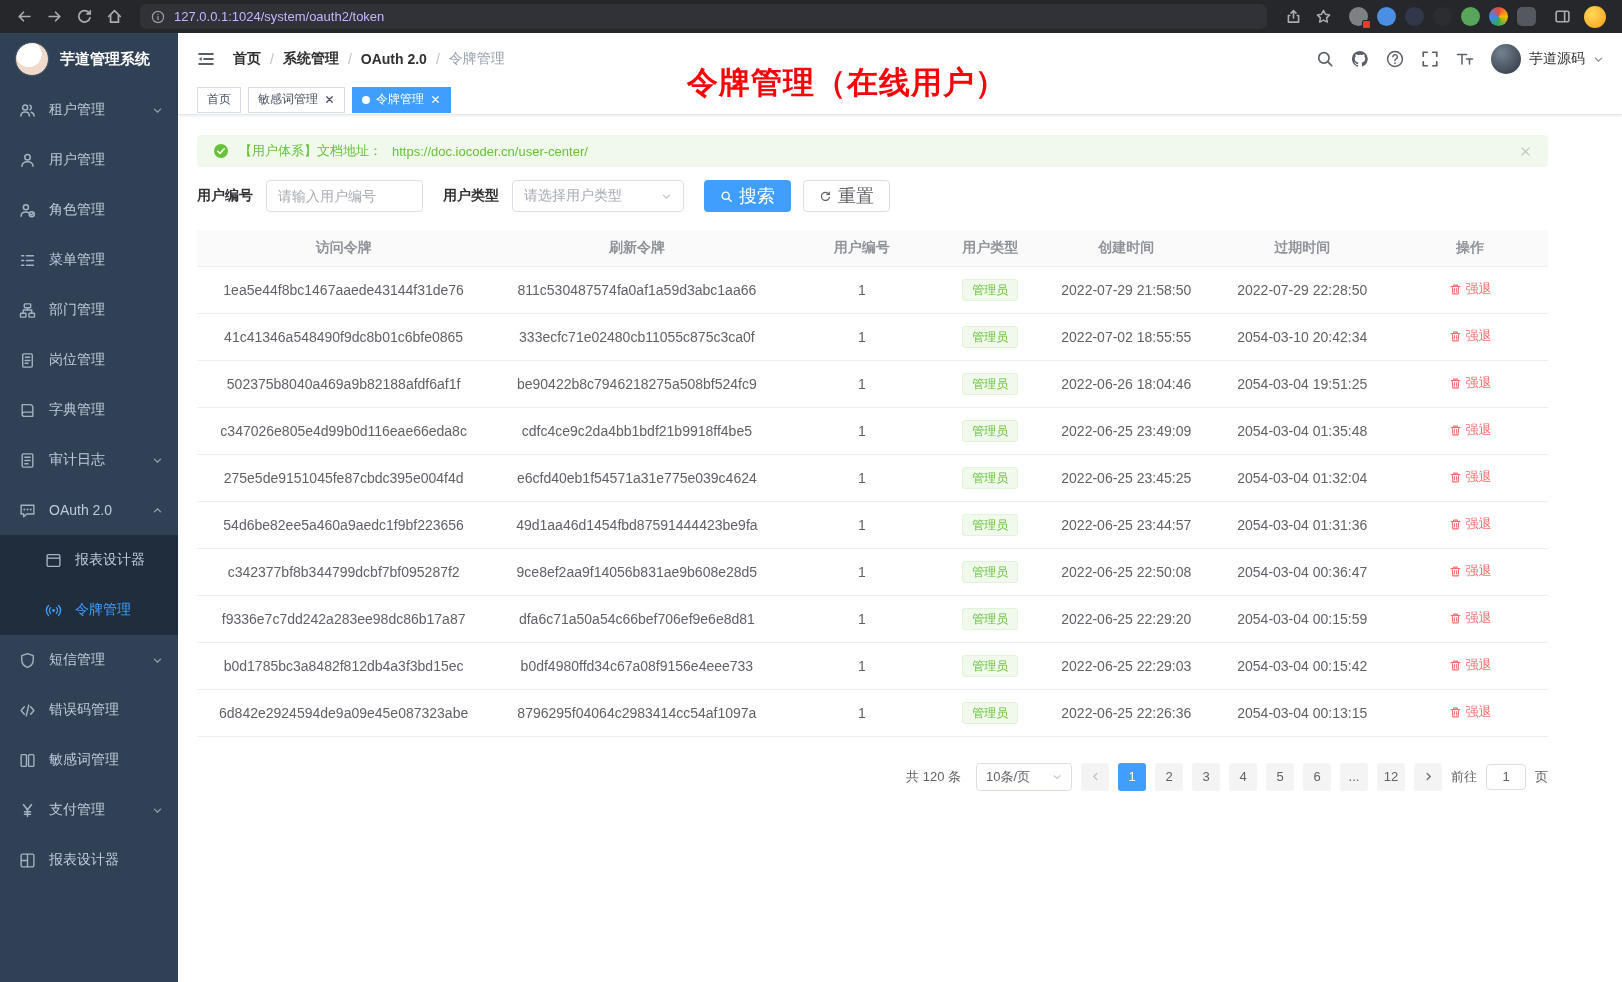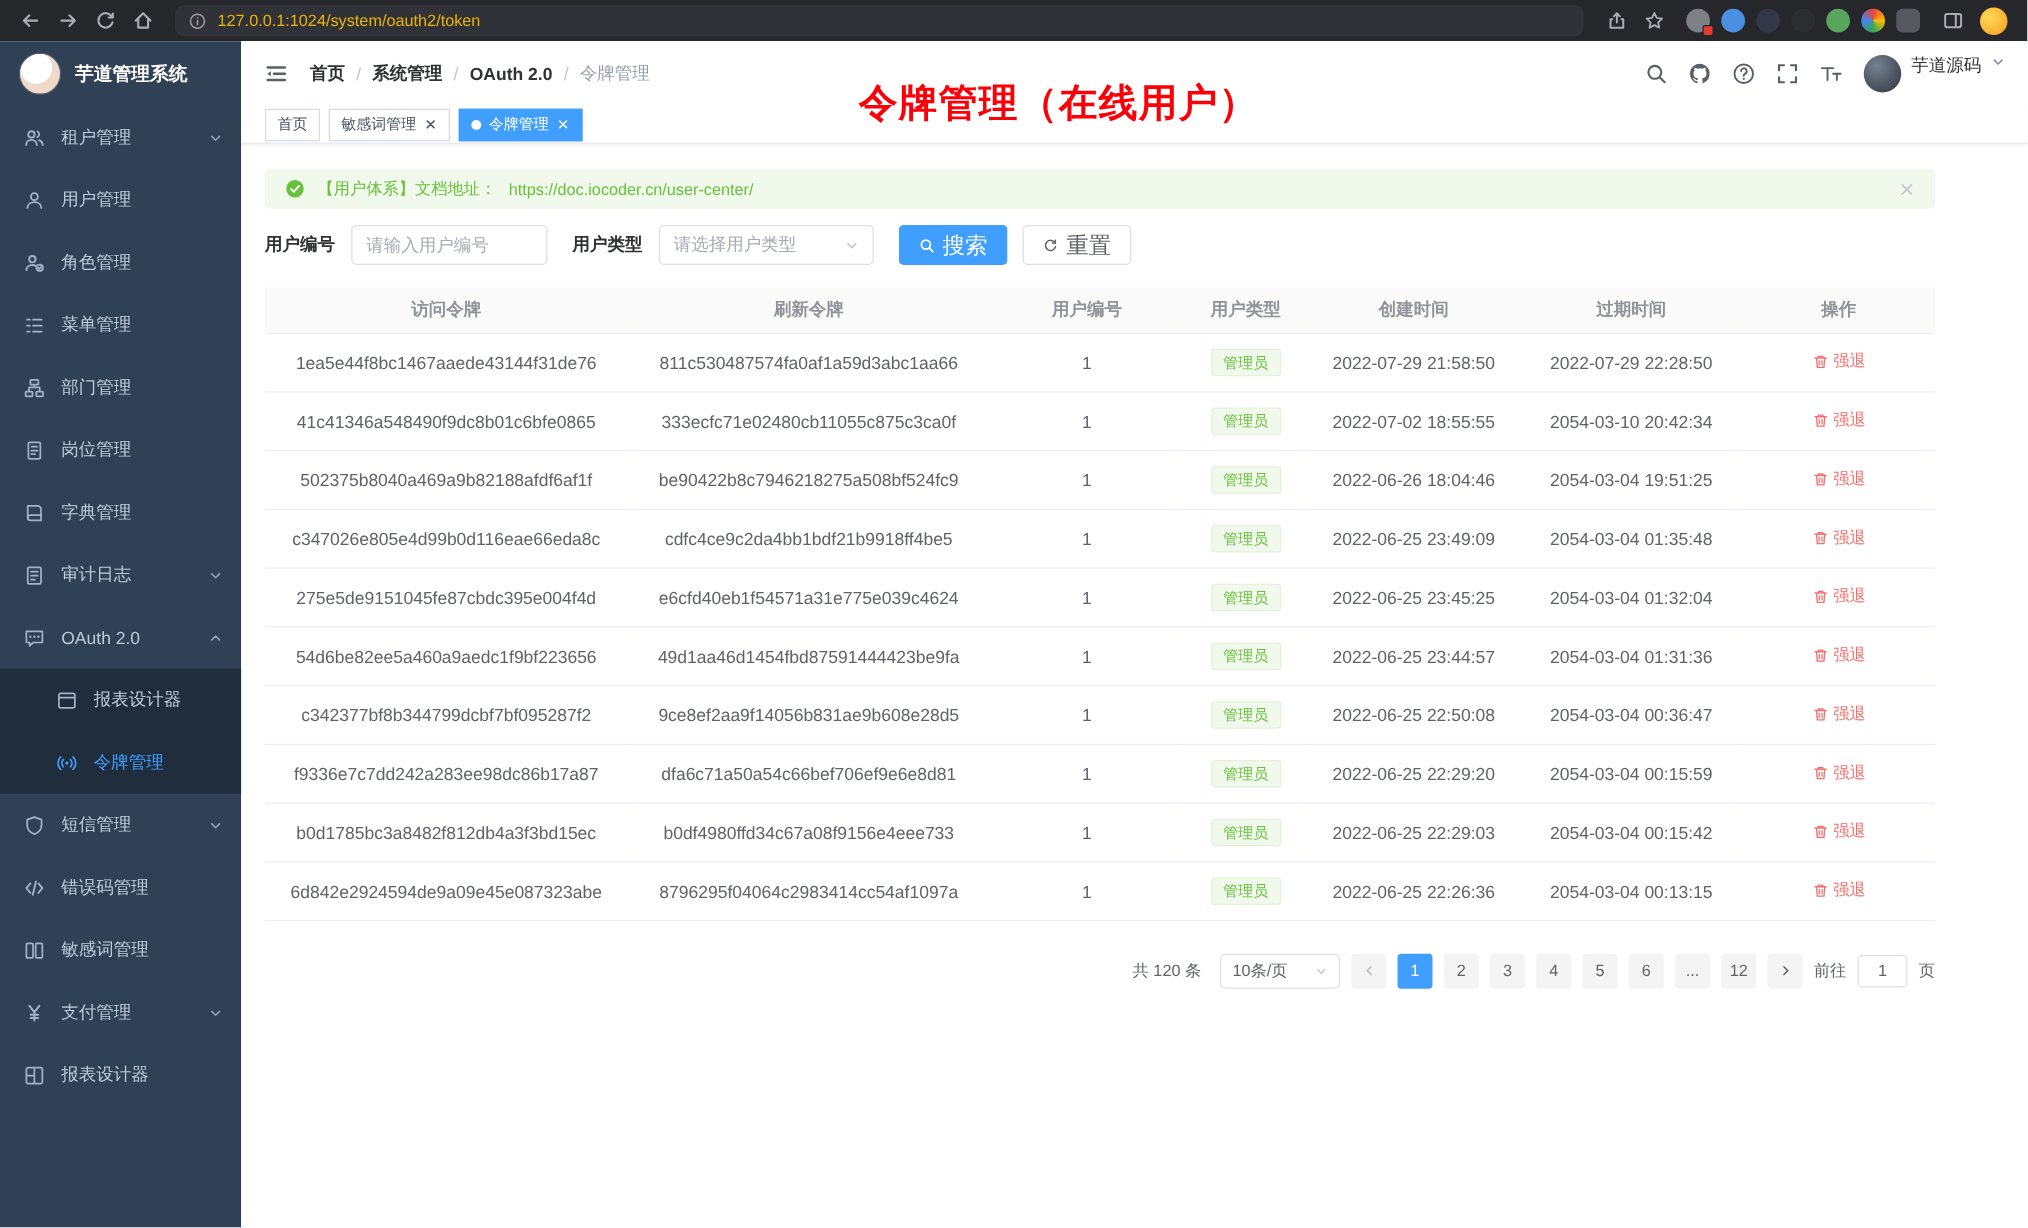--- a/index.html
+++ b/index.html
@@ -8,31 +8,31 @@
 
   
   .browser-bar { height:33px; background:#26272b; display:flex; align-items:center;
     padding:0 10px; gap:2px; }
   .bicon { width:28px; height:28px; display:inline-flex; align-items:center;
     justify-content:center; color:#a9adb3; cursor:pointer; flex:none; }
   .bicon svg { width:17px; height:17px; }
   .urlbar { flex:1; height:25px; margin:0 10px; background:#313237; border-radius:7px;
     display:flex; align-items:center; gap:9px; padding:0 11px; min-width:0; cursor:text; }
   .urlbar svg { width:14px; height:14px; color:#9a9ea4; flex:none; }
-  .url-text { color:#eab308; font-size:13px; white-space:nowrap; overflow:hidden; }
+  .url-text { color:#c4b5fd; font-size:13px; white-space:nowrap; overflow:hidden; }
   .ext-cluster { display:flex; align-items:center; gap:9px; margin:0 10px; }
   .ext { width:19px; height:19px; border-radius:50%; position:relative; flex:none; cursor:pointer; }
   .ext .b { position:absolute; right:-3px; bottom:-3px; width:9px; height:9px;
     background:#e23c32; border-radius:2px; border:1px solid #26272b; }
   .avatar-mini { width:22px; height:22px; border-radius:50%; flex:none; cursor:pointer;
     background:radial-gradient(circle at 35% 35%, #ffd957, #f89c1c); margin:0 6px; }
 
   
   .app { display:flex; height:949px; }
-  .sidebar { width:193px; flex:none; background:#304156; color:#bfcbd9; }
+  .sidebar { width:178px; flex:none; background:#304156; color:#bfcbd9; }
   .logo-row { height:52px; display:flex; align-items:center; gap:11px; padding:0 15px;
     cursor:pointer; }
   .logo-avatar { width:34px; height:34px; border-radius:50%; flex:none;
     background:radial-gradient(circle at 40% 35%, #fff 0 45%, #f0d9c8 46% 100%);
     border:1px solid #49586c; }
   .logo-title { color:#fff; font-size:15px; font-weight:700; white-space:nowrap; }
 
   .menu-item { height:50px; display:flex; align-items:center; gap:13px;
     padding:0 15px 0 19px; font-size:14px; cursor:pointer; white-space:nowrap; }
   .menu-item svg.icon { width:17px; height:17px; color:#a3b3c5; flex:none; }
@@ -47,21 +47,21 @@
   
   .topbar { height:52px; display:flex; align-items:center; padding:0 18px; background:#fff; }
   .fold { width:20px; height:20px; color:#5a5e66; cursor:pointer; }
   .crumb { display:flex; align-items:center; gap:9px; margin-left:17px; font-size:14px;
     color:#303133; font-weight:600; }
   .crumb .sep { color:#c0c4cc; font-weight:400; }
   .crumb .last { color:#97a0aa; font-weight:400; cursor:default; }
   .crumb .lnk { cursor:pointer; }
   .top-icons { margin-left:auto; display:flex; align-items:center; gap:17px; color:#5a5e66; }
   .top-icons svg { width:18px; height:18px; cursor:pointer; }
-  .user-chip { display:flex; align-items:flex-start; gap:8px; cursor:pointer; }
+  .user-chip { display:flex; align-items:center; gap:8px; cursor:pointer; }
   .avatar { width:30px; height:30px; border-radius:50%;
     background:radial-gradient(circle at 35% 30%, #74828f, #2e3440); }
   .uname { font-size:14px; color:#303133; }
   .user-chip .caret { width:11px; height:11px; color:#8a8f99; }
 
   
   .tagsbar { height:30px; display:flex; align-items:center; gap:7px; padding:0 19px;
     background:#fff; border-bottom:1px solid #e4e7ec; box-shadow:0 1px 3px rgba(0,0,0,.08); }
   .tag { height:26px; display:inline-flex; align-items:center; gap:6px; padding:0 9px;
     border:1px solid #d8dce5; background:#fff; color:#495060; font-size:12px; cursor:pointer; }

